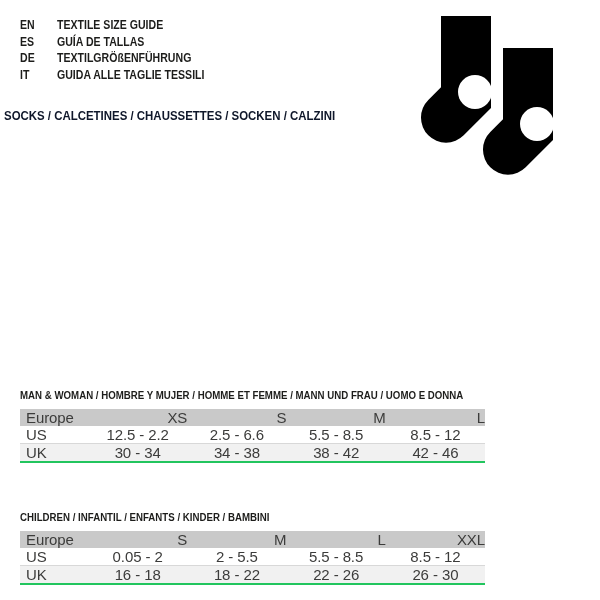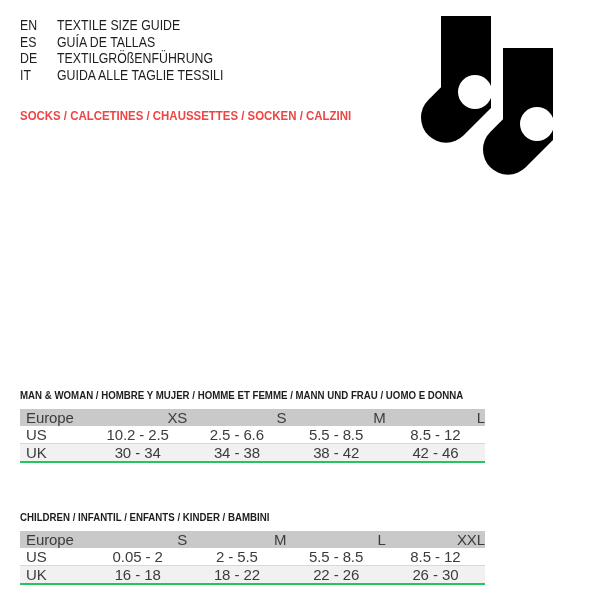--- a/index.html
+++ b/index.html
@@ -15,35 +15,35 @@
     background: #ffffff;
   }
   
   .lang-block {
     position: absolute; left: 20px; top: 17px;
     color: #1d1d1b;
   }
   .lang-row {
     display: flex; 
     height: 16.5px; line-height: 16.5px;
-    font-weight: normal; font-size: 14px;
+    font-weight: bold; font-size: 12px;
     white-space: nowrap;
   }
   .lang-code { width: 37px; flex: 0 0 37px; }
   .condense {
     display: inline-block;
     transform: scaleX(0.88);
     transform-origin: 0 50%;
     white-space: nowrap;
   }
   
   .category-line {
-    position: absolute; left: 20px; top: 109px;
+    position: absolute; left: 4px; top: 109px;
     font-weight: bold; font-size: 13px; line-height: 14px;
-    color: #ef4444; white-space: nowrap;
+    color: #0f172a; white-space: nowrap;
   }
   
   .socks-svg { position: absolute; left: 405px; top: 14px; }
   
   .tbl { position: absolute; left: 20px; width: 465px; color: #1d1d1b; }
   .tbl-1 { top: 389px; }
   .tbl-2 { top: 511px; }
   .tbl-title {
     font-weight: bold; font-size: 11px; line-height: 13px;
     margin: 0 0 7px 0; color: #1d1d1b; white-space: nowrap;
@@ -118,21 +118,21 @@
           <th class="lbl">Europe</th>
           <th>XS</th>
           <th>S</th>
           <th>M</th>
           <th>L</th>
         </tr>
       </thead>
       <tbody>
         <tr class="r0">
           <td class="lbl">US</td>
-          <td>10.2 - 2.5</td>
+          <td>12.5 - 2.2</td>
           <td>2.5 - 6.6</td>
           <td>5.5 - 8.5</td>
           <td>8.5 - 12</td>
         </tr>
         <tr class="r1">
           <td class="lbl">UK</td>
           <td>30 - 34</td>
           <td>34 - 38</td>
           <td>38 - 42</td>
           <td>42 - 46</td>

